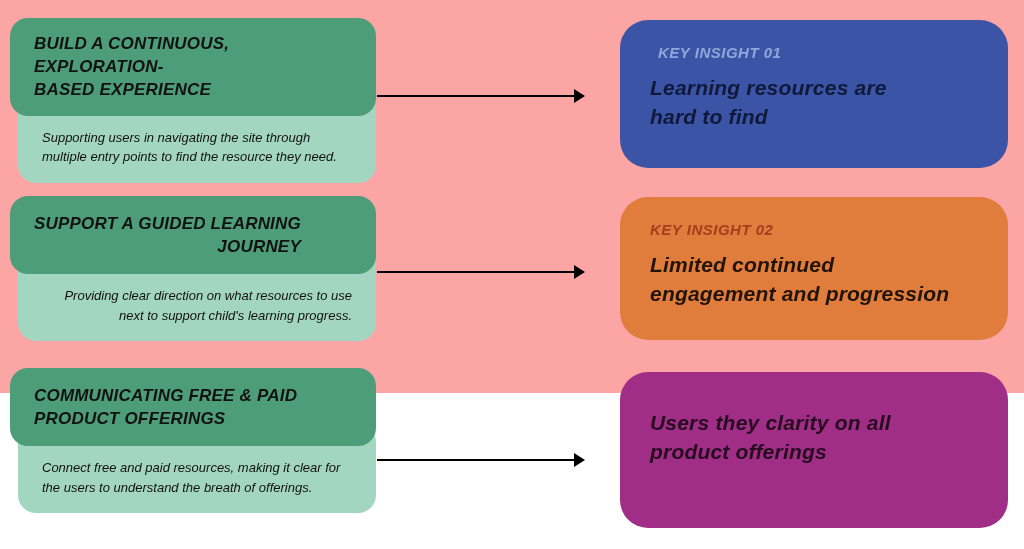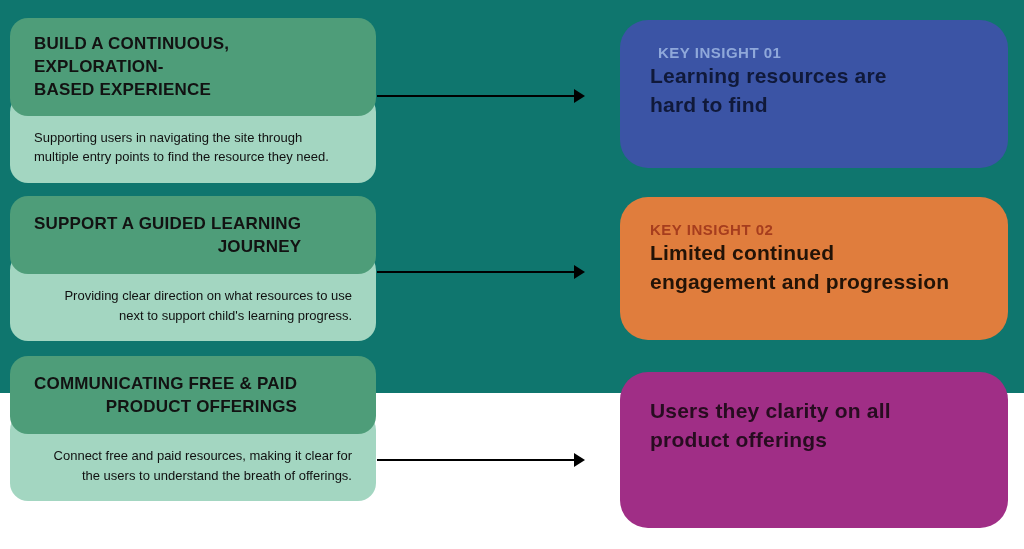--- a/index.html
+++ b/index.html
@@ -8,32 +8,33 @@
     font-family: "Liberation Sans", sans-serif;
     width: 1024px;
     height: 549px;
     position: relative;
     overflow: hidden;
   }
   .canvas {
     position: absolute;
     left: 0; top: 0;
     width: 1024px; height: 393px;
-    background: #0f766e;
+    background: #fca5a5;
+    font-style: italic;
   }
 
   
   .goal-card {
     position: absolute;
     left: 10px;
     width: 366px;
   }
   .goal-1 { top: 18px; }
   .goal-2 { top: 196px; text-align: right; }
-  .goal-3 { top: 356px; text-align: right; }
+  .goal-3 { top: 368px; }
 
   .goal-header {
     position: relative;
     z-index: 2;
     border-radius: 18px;
     padding: 15px 24px 14px 24px;
     min-height: 78px;
     display: flex;
     align-items: center;
   }
@@ -45,20 +46,21 @@
     color: #121212;
     text-transform: uppercase;
     white-space: pre-line;
   }
   .goal-body {
     position: relative;
     z-index: 1;
     margin-top: -22px;
     border-radius: 18px;
     padding: 34px 24px 16px 24px;
+    margin-left: 8px;
   }
   .goal-desc {
     font-size: 13px;
     line-height: 1.5;
     color: #111111;
     white-space: pre-line;
   }
 
   
   .flow-arrow {
@@ -98,21 +100,21 @@
 
   .insight-label {
     font-size: 15px;
     font-weight: 800;
     letter-spacing: 0.5px;
     text-transform: uppercase;
     color: var(--label, #ffffff);
   }
   .insight-1 .insight-label { padding-left: 8px; }
   .insight-text {
-    margin-top: 0;
+    margin-top: 12px;
     font-size: 21px;
     font-weight: 600;
     letter-spacing: 0.2px;
     line-height: 1.4;
     color: var(--ink, #111111);
     white-space: pre-line;
   }
 </style>
 </head>
 <body>

